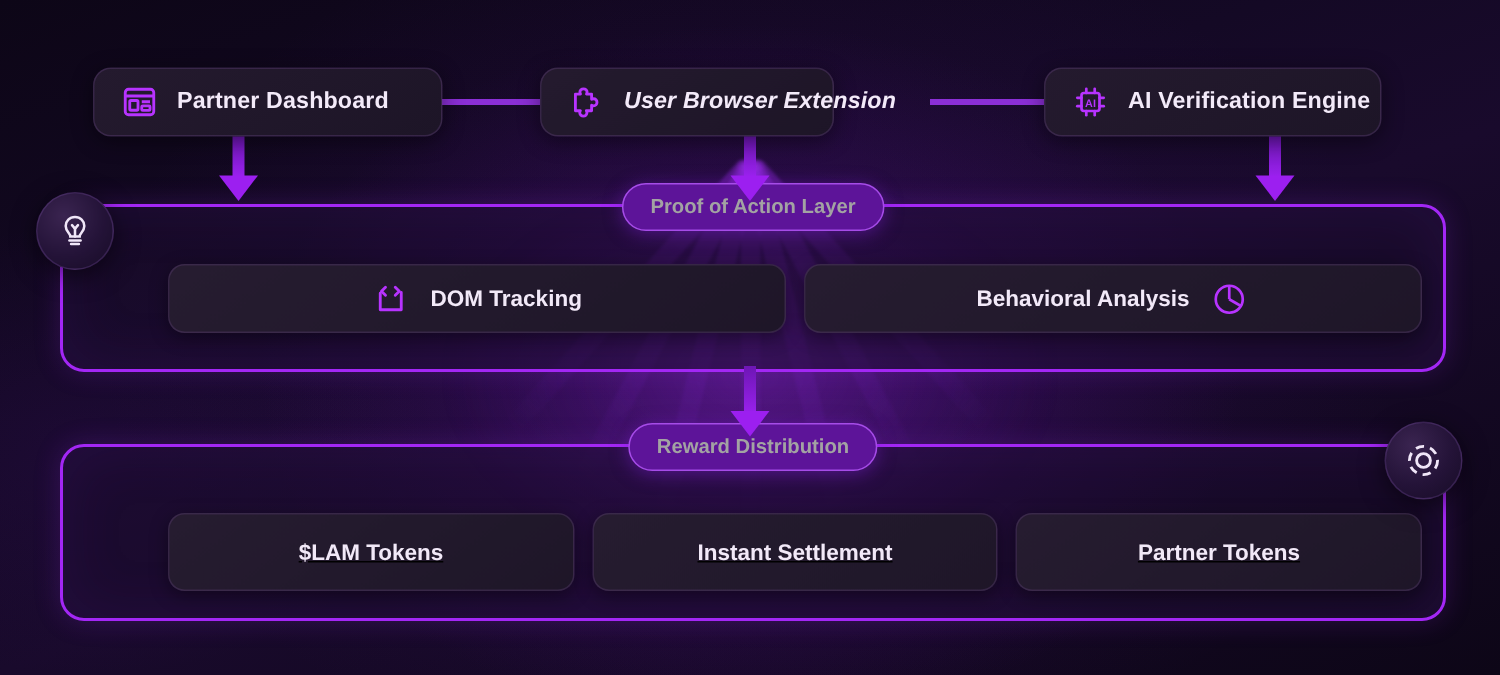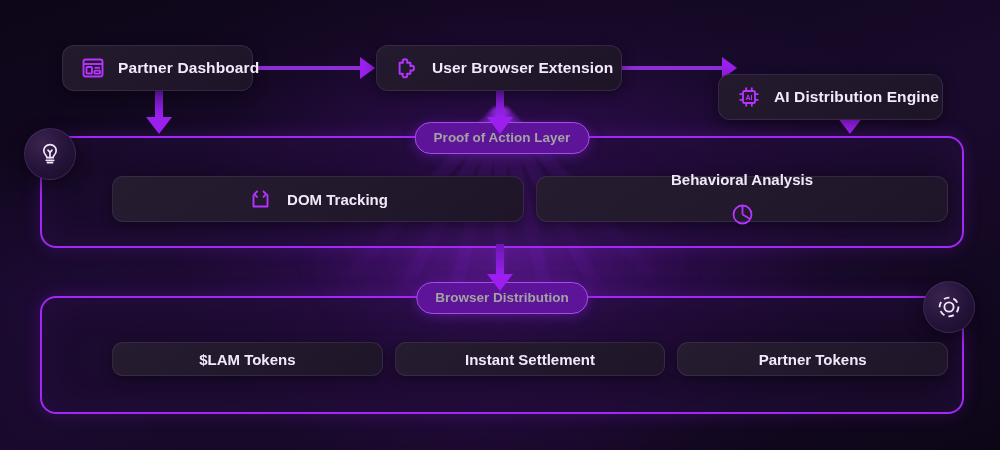--- a/index.html
+++ b/index.html
@@ -156,25 +156,26 @@
     gap: 13px;
     box-sizing: border-box;
     box-shadow: 0 3px 12px rgba(0,0,0,0.4);
   }
   .card .label {
     color: #f2e9f8;
     font-size: 15px;
     font-weight: bold;
     white-space: nowrap;
   }
-  .card.rev { flex-direction: column; }
+  .card.rev { flex-direction: row; }
 
   .reward-cards .card {
-    height: 34px;
+    height: 52px;
     justify-content: center;
+    text-decoration: underline;
   }
   .reward-cards .label { font-size: 15px; }
 
   
   .circle-badge {
     position: absolute;
     width: 50px;
     height: 50px;
     border-radius: 50%;
     background: radial-gradient(circle at 35% 30%, #3a2450 0%, #241338 55%, #170c26 100%);
@@ -196,64 +197,64 @@
     <div class="ray" style="transform: rotate(-42deg);"></div>
     <div class="ray" style="transform: rotate(-28deg);"></div>
     <div class="ray" style="transform: rotate(-14deg);"></div>
     <div class="ray" style="transform: rotate(0deg);"></div>
     <div class="ray" style="transform: rotate(14deg);"></div>
     <div class="ray" style="transform: rotate(28deg);"></div>
     <div class="ray" style="transform: rotate(42deg);"></div>
   </div>
   <div class="glow-center"></div>
 
-  <div class="topbox" style="left:62px; top:45px; width:191px;">
+  <div class="topbox" style="left:62px; top:45px; width:233px;">
     <span>
       <svg width="24" height="24" viewBox="0 0 24 24" fill="none" stroke="#b733ff" stroke-width="1.9">
         <rect x="2.5" y="3.5" width="19" height="17" rx="2.2"></rect>
         <line x1="2.5" y1="8" x2="21.5" y2="8"></line>
         <rect x="5.5" y="11" width="5.5" height="6.5" rx="0.8"></rect>
         <line x1="13.5" y1="11.8" x2="19" y2="11.8"></line>
         <rect x="13.5" y="14.6" width="5.5" height="3" rx="0.6"></rect>
       </svg>
     </span>
     <span class="label">Partner Dashboard</span>
   </div>
 
   <div class="h-line" style="left:257px; top:66px; width:105px;"></div>
   <div class="h-arrow" style="left:360px; top:57px;"></div>
 
-  <div class="topbox" style="left:376px; top:45px; width:246px;">
+  <div class="topbox" style="left:360px; top:45px; width:196px;font-style:italic;">
     <span>
       <svg width="24" height="24" viewBox="0 0 24 24" fill="none" stroke="#b733ff" stroke-width="1.9" stroke-linejoin="round">
         <path d="M10 3.2c1.4 0 2.4 1 2.4 2.2 0 .5-.2.9-.4 1.3h3.4v3.5c.4-.25.85-.4 1.35-.4 1.25 0 2.25 1.05 2.25 2.4s-1 2.4-2.25 2.4c-.5 0-.95-.15-1.35-.4v3.6h-3.5c.25.4.4.85.4 1.35 0 1.25-1.05 2.25-2.4 2.25s-2.4-1-2.4-2.25c0-.5.15-.95.4-1.35H4.6V6.7h3.4c-.2-.4-.4-.8-.4-1.3C7.6 4.2 8.6 3.2 10 3.2z"></path>
       </svg>
     </span>
     <span class="label">User Browser Extension</span>
   </div>
 
   <div class="h-line" style="left:620px; top:66px; width:105px;"></div>
   <div class="h-arrow" style="left:722px; top:57px;"></div>
 
-  <div class="topbox" style="left:718px; top:45px; width:225px;margin-top:29px;">
+  <div class="topbox" style="left:696px; top:45px; width:225px;">
     <span>
       <svg width="24" height="24" viewBox="0 0 24 24" fill="none" stroke="#b733ff" stroke-width="1.8" stroke-linecap="round">
         <rect x="6" y="6" width="12" height="12" rx="1.6"></rect>
         <line x1="9.2" y1="3.2" x2="9.2" y2="6"></line>
         <line x1="14.8" y1="3.2" x2="14.8" y2="6"></line>
         <line x1="9.2" y1="18" x2="9.2" y2="20.8"></line>
         <line x1="14.8" y1="18" x2="14.8" y2="20.8"></line>
         <line x1="3.2" y1="9.2" x2="6" y2="9.2"></line>
         <line x1="3.2" y1="14.8" x2="6" y2="14.8"></line>
         <line x1="18" y1="9.2" x2="20.8" y2="9.2"></line>
         <line x1="18" y1="14.8" x2="20.8" y2="14.8"></line>
         <text x="12" y="15.2" font-family="Liberation Sans, sans-serif" font-size="7.2" font-weight="bold" fill="#b733ff" stroke="none" text-anchor="middle">AI</text>
       </svg>
     </span>
-    <span class="label">AI Distribution Engine</span>
+    <span class="label">AI Verification Engine</span>
   </div>
 
   <div class="v-line" style="left:155px; top:91px; height:27px;"></div>
   <div class="v-arrow" style="left:146px; top:117px;"></div>
 
   <div class="v-line" style="left:496px; top:91px; height:27px;"></div>
   <div class="v-arrow" style="left:487px; top:117px;"></div>
 
   <div class="v-line" style="left:846px; top:91px; height:27px;"></div>
   <div class="v-arrow" style="left:837px; top:117px;"></div>
@@ -299,21 +300,21 @@
         <line x1="9.3" y1="19.3" x2="16.7" y2="19.3"></line>
         <line x1="10.4" y1="21.6" x2="15.6" y2="21.6"></line>
       </svg>
     </span>
   </div>
 
   <div class="v-line" style="left:496px; top:244px; height:32px;"></div>
   <div class="v-arrow" style="left:487px; top:274px;"></div>
 
   <div class="panel" style="left:40px; top:296px; width:920px; height:114px;">
-    <div class="badge">Browser Distribution</div>
+    <div class="badge">Reward Distribution</div>
     <div class="cards reward-cards" style="top:44px;">
       <div class="card">
         <span class="label">$LAM Tokens</span>
       </div>
       <div class="card">
         <span class="label">Instant Settlement</span>
       </div>
       <div class="card">
         <span class="label">Partner Tokens</span>
       </div>

